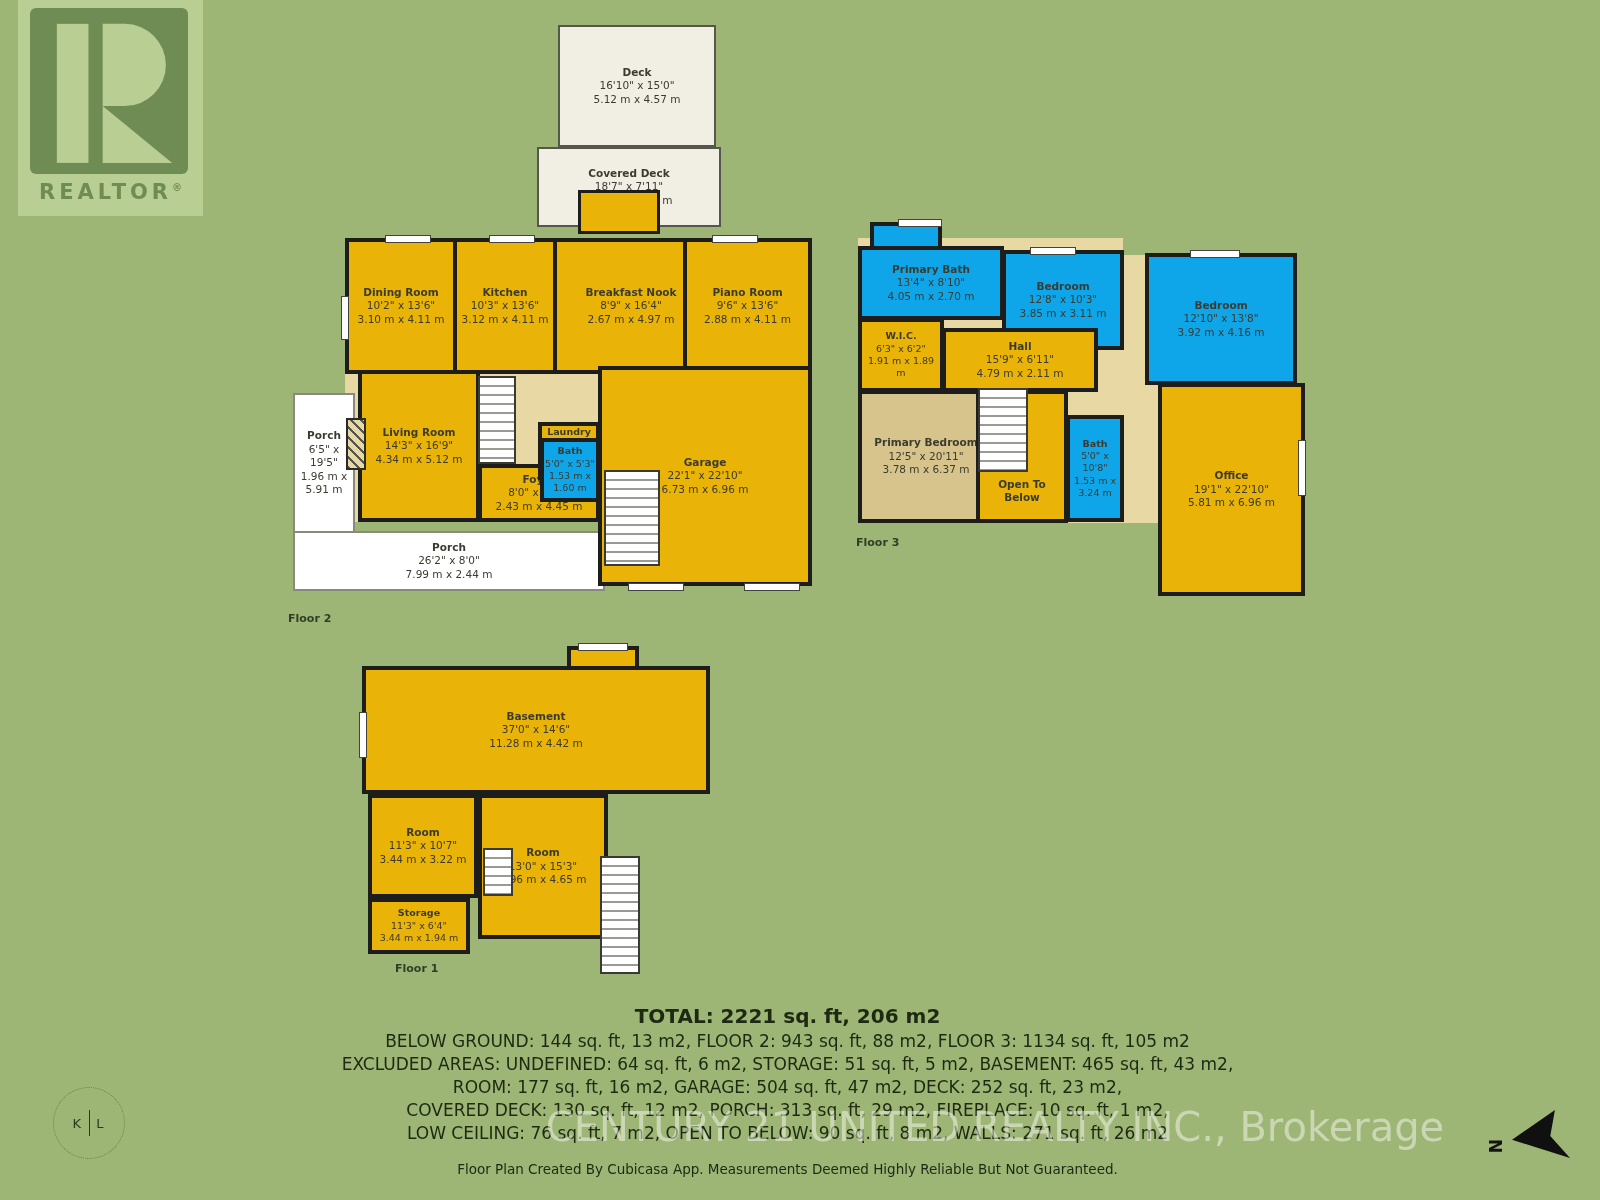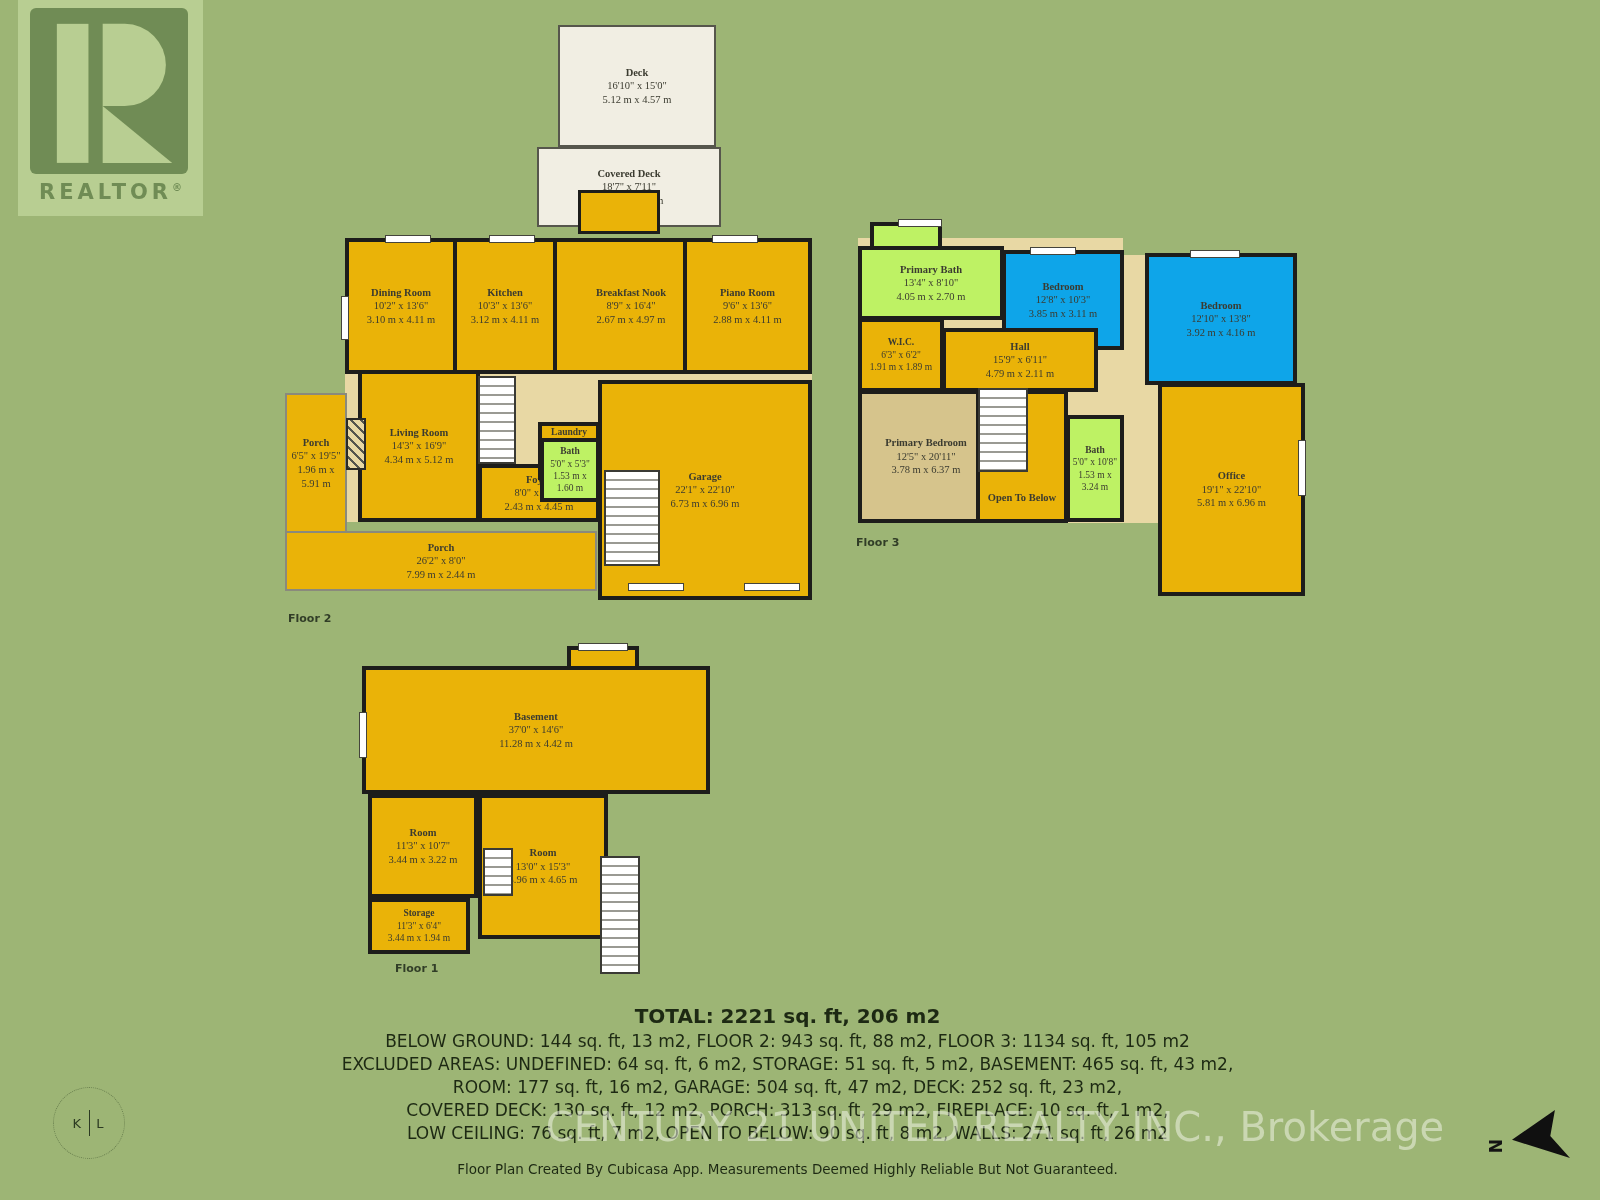--- a/index.html
+++ b/index.html
@@ -1,26 +1,26 @@
 <!DOCTYPE html>
 <html><head>
 <meta charset="utf-8">
 <style>
   html,body{margin:0;padding:0;}
   #page{position:relative;width:1600px;height:1200px;background:#9db575;overflow:hidden;
         font-family:"DejaVu Sans",sans-serif;}
   
   .room{position:absolute;box-sizing:border-box;border:4px solid #1d1d1b;
-        display:flex;align-items:center;justify-content:center;text-align:center;font-family:Liberation Serif, serif;}
+        display:flex;align-items:center;justify-content:center;text-align:center;}
   .underlay{position:absolute;background:#e8d8a4;}
   .fill-tan{background:#eab308;}
   .fill-khaki{background:#0ea5e9;}
   .fill-khaki2{background:#d6c48c;}
-  .fill-cream{background:#bef264;}
-  .fill-porch{background:#eab308;border:2px solid #8a8a7c;}
+  .fill-cream{background:#0ea5e9;}
+  .fill-porch{background:#ffffff;border:2px solid #8a8a7c;margin-left:8px;}
   .fill-deck{background:#f1eee3;border:2px solid #56564c;}
   .rlabel{font-size:10.5px;color:#3b3b30;line-height:1.3;}
   .rlabel span{display:block;}
   .rname{font-weight:bold;font-weight:600;}
   .label-bottom{align-items:flex-end;padding-bottom:14px;}
   .stairs{position:absolute;box-sizing:border-box;border:2px solid #3a3a35;
           background:repeating-linear-gradient(to bottom,#ffffff 0 7px,#9a9a93 7px 9px);}
   .fireplace{position:absolute;box-sizing:border-box;border:2px solid #2a2a26;
              background:repeating-linear-gradient(45deg,#55554c 0 2px,#e8d8a4 2px 7px);}
   .window{position:absolute;background:#ffffff;border:1px solid #44443c;box-sizing:border-box;}
@@ -150,21 +150,21 @@
         <span>1.53 m x 1.82 m</span>
       </div>
   </div>
   <div class="room fill-cream" style="left:540px;top:438px;width:60px;height:64px;">
     <div class="rlabel" style="font-size:9.5px;">
         <span class="rname">Bath</span>
         <span>5'0" x 5'3"</span>
         <span>1.53 m x 1.60 m</span>
       </div>
   </div>
-  <div class="room fill-tan" style="left:598px;top:380px;width:214px;height:220px;">
+  <div class="room fill-tan" style="left:598px;top:366px;width:214px;height:220px;">
     <div class="rlabel">
         <span class="rname">Garage</span>
         <span>22'1" x 22'10"</span>
         <span>6.73 m x 6.96 m</span>
       </div>
   </div>
 
   <div class="stairs" style="left:478px;top:376px;width:38px;height:88px;"></div>
   <div class="stairs" style="left:604px;top:470px;width:56px;height:96px;"></div>
   <div class="fireplace" style="left:346px;top:418px;width:20px;height:52px;"></div>

